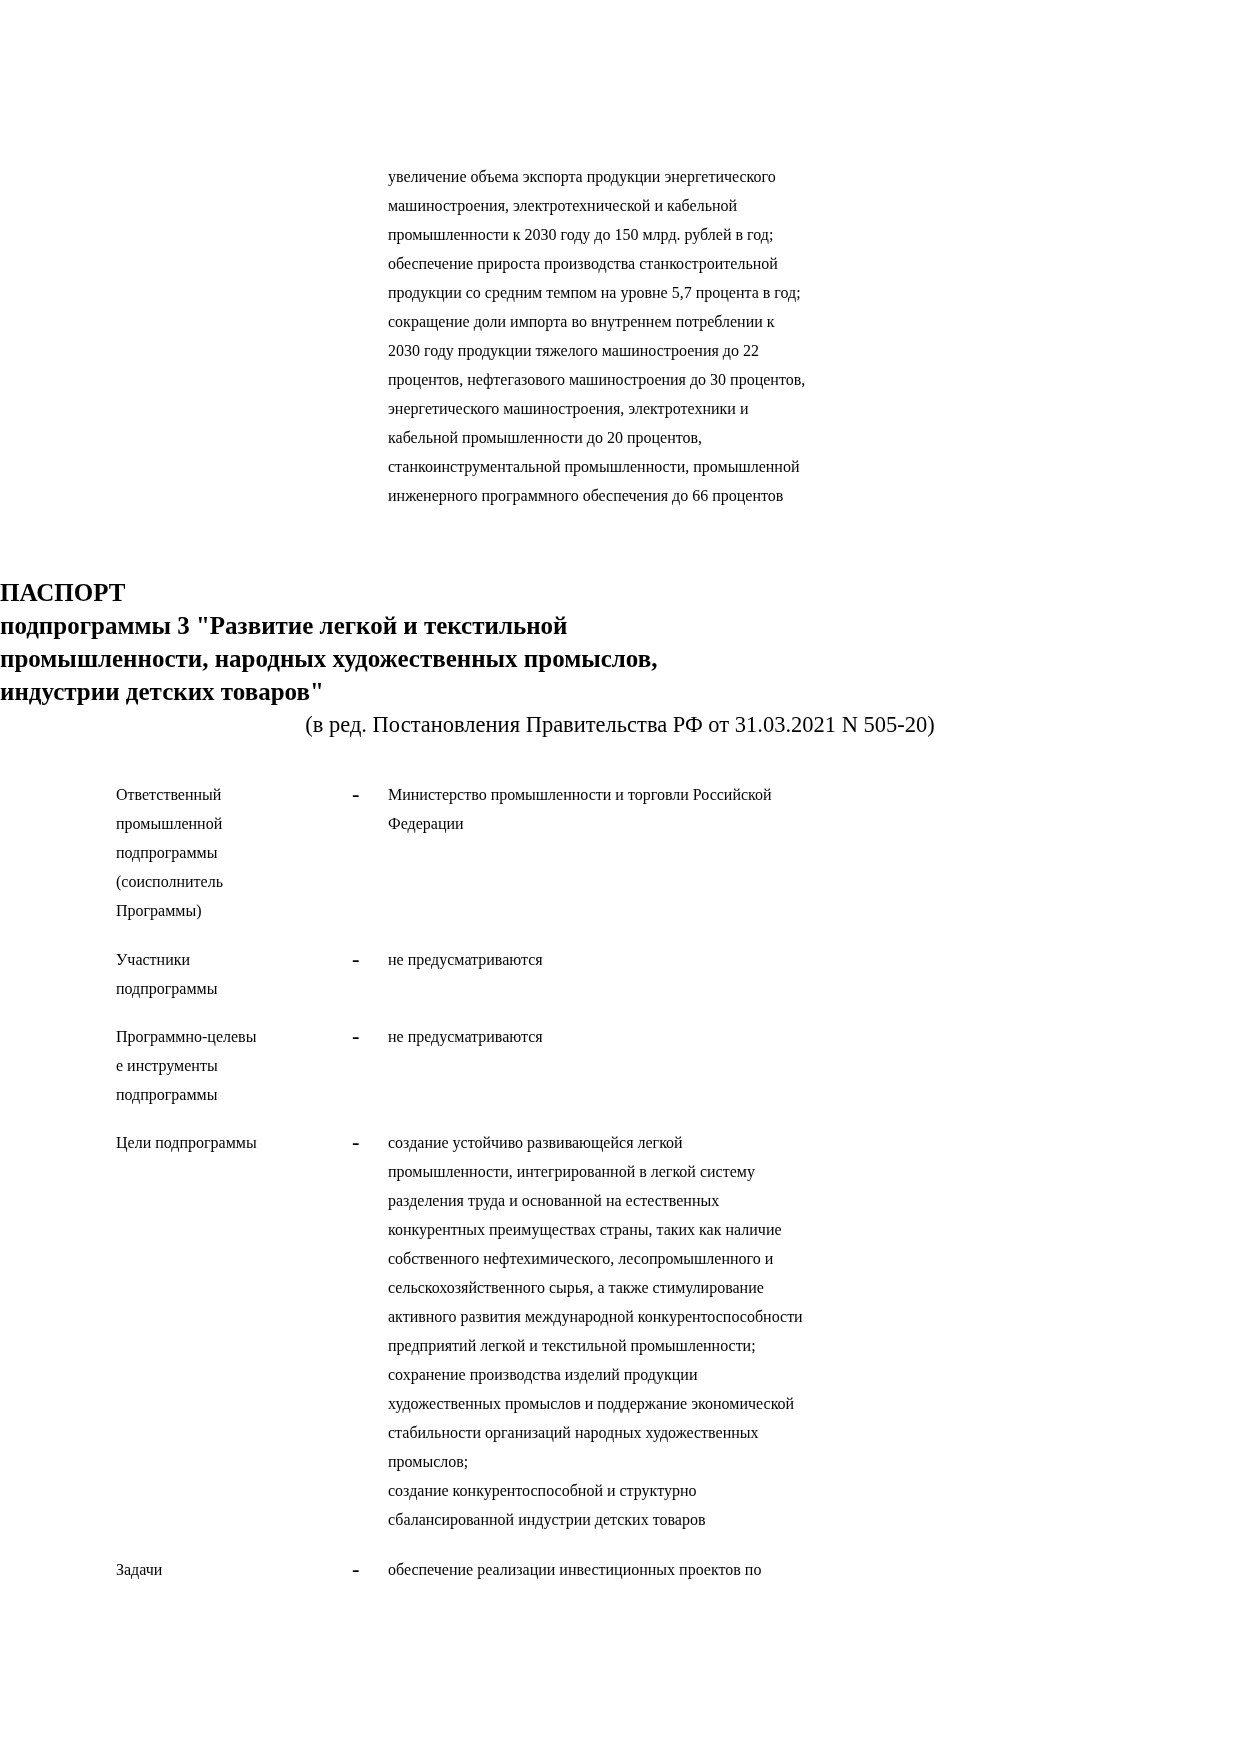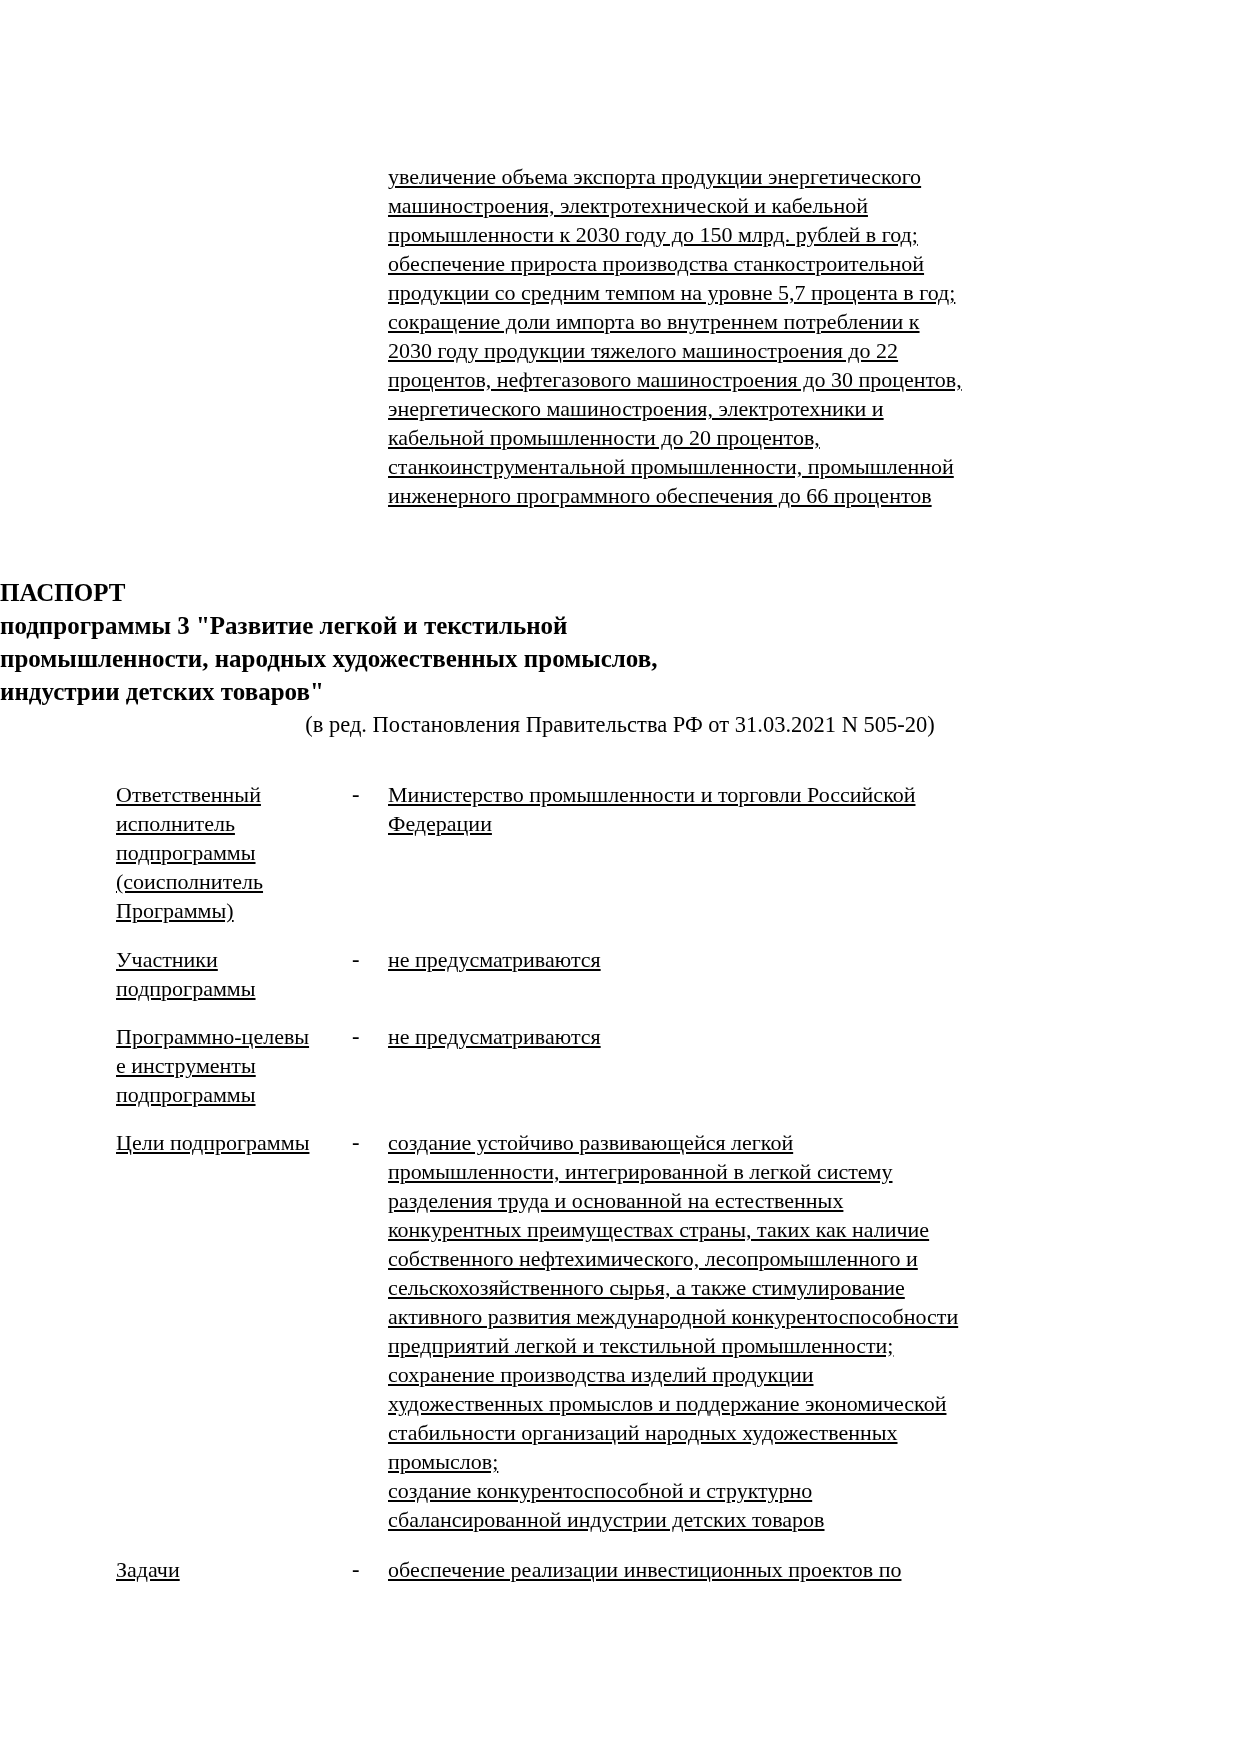--- a/index.html
+++ b/index.html
@@ -2,21 +2,21 @@
 <html><head>
 <meta charset="utf-8">
 <style>
   html, body { margin: 0; padding: 0; background: #ffffff; }
   body {
     width: 1240px; height: 1754px; position: relative; overflow: hidden;
     font-family: "Liberation Serif", "DejaVu Serif", serif;
     color: #000000;
   }
   .block { position: absolute; }
-  .block .l { display: block; white-space: nowrap; font-size: 22px; line-height: 29px; height: 29px; text-decoration: underline; }
+  .block .l { display: block; white-space: nowrap; font-size: 16px; line-height: 29px; height: 29px; }
   .title { position: absolute; left: 0; width: 1240px; font-weight: bold; font-size: 25px; line-height: 33px; white-space: nowrap; }
   .subtitle { position: absolute; left: 0; width: 1240px; text-align: center; font-size: 22.5px; line-height: 29px; white-space: nowrap; }
   .dash { position: absolute; font-size: 22.5px; line-height: 29px; }
 </style>
 </head>
 <body>
 
 <div class="block" style="left:388px; top:162px;">
   <span class="l">увеличение объема экспорта продукции энергетического</span>
   <span class="l">машиностроения, электротехнической и кабельной</span>
@@ -33,21 +33,21 @@
 </div>
 
 <div class="title" style="top:576px;">ПАСПОРТ</div>
 <div class="title" style="top:609px;">подпрограммы 3 "Развитие легкой и текстильной</div>
 <div class="title" style="top:642px;">промышленности, народных художественных промыслов,</div>
 <div class="title" style="top:675px;">индустрии детских товаров"</div>
 <div class="subtitle" style="top:710px;">(в ред. Постановления Правительства РФ от 31.03.2021 N 505-20)</div>
 
 <div class="block" style="left:116px; top:780px;">
   <span class="l">Ответственный</span>
-  <span class="l">исполнитель</span>
+  <span class="l">промышленной</span>
   <span class="l">подпрограммы</span>
   <span class="l">(соисполнитель</span>
   <span class="l">Программы)</span>
 </div>
 <div class="dash" style="left:352px; top:780px;">-</div>
 <div class="block" style="left:388px; top:780px;">
   <span class="l">Министерство промышленности и торговли Российской</span>
   <span class="l">Федерации</span>
 </div>
 

